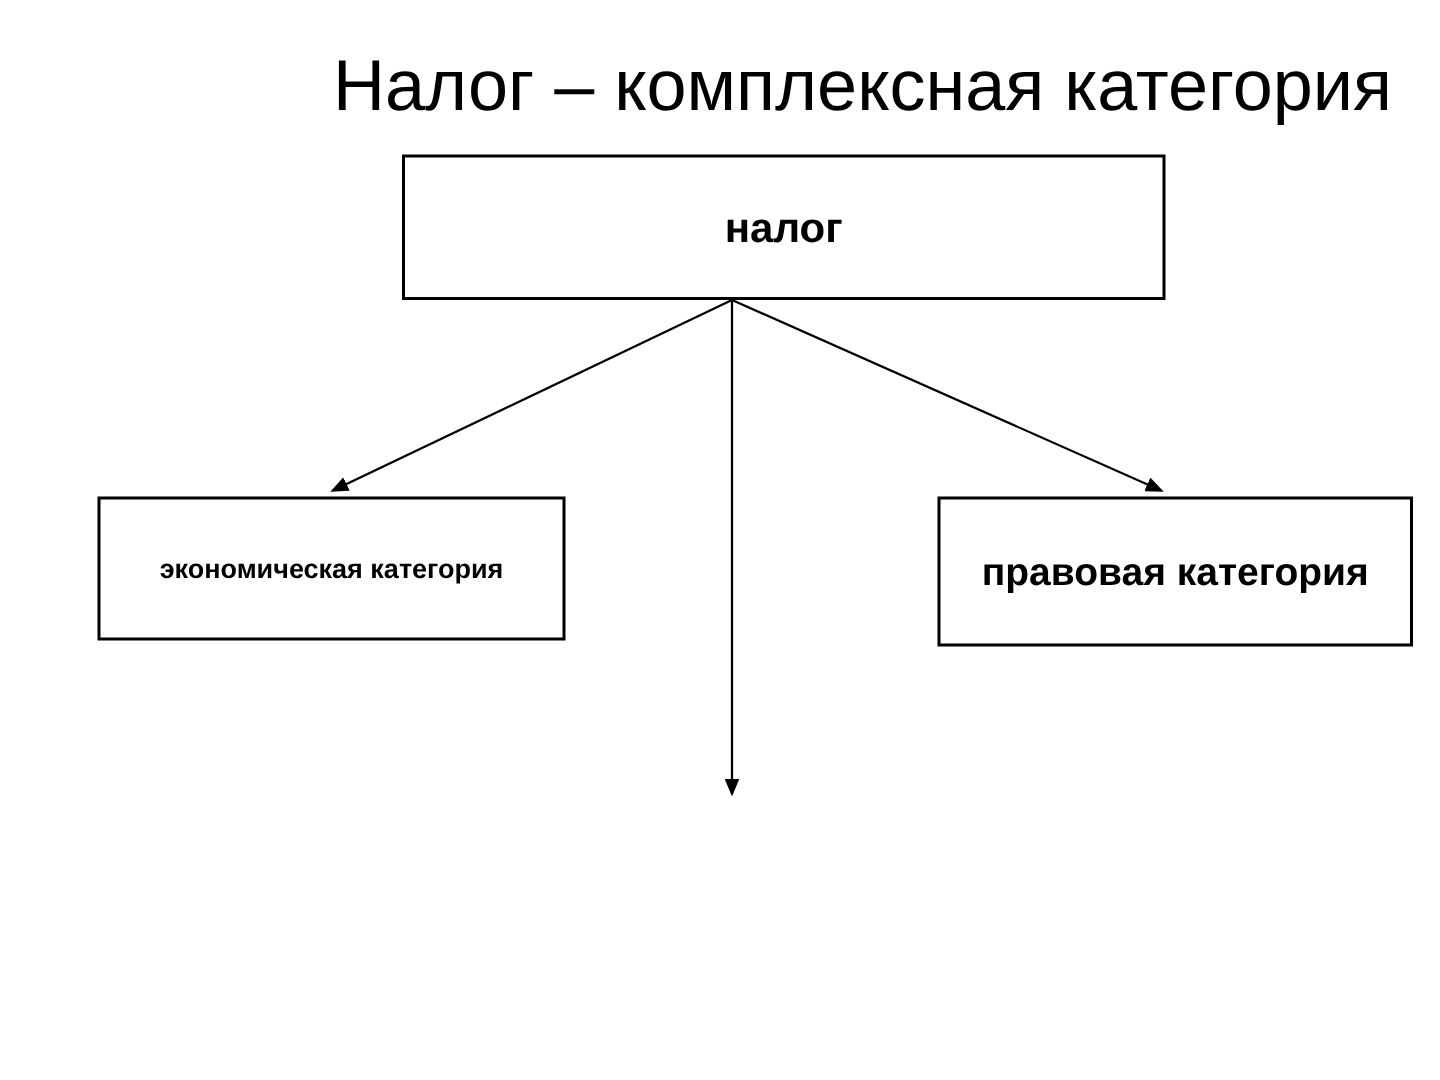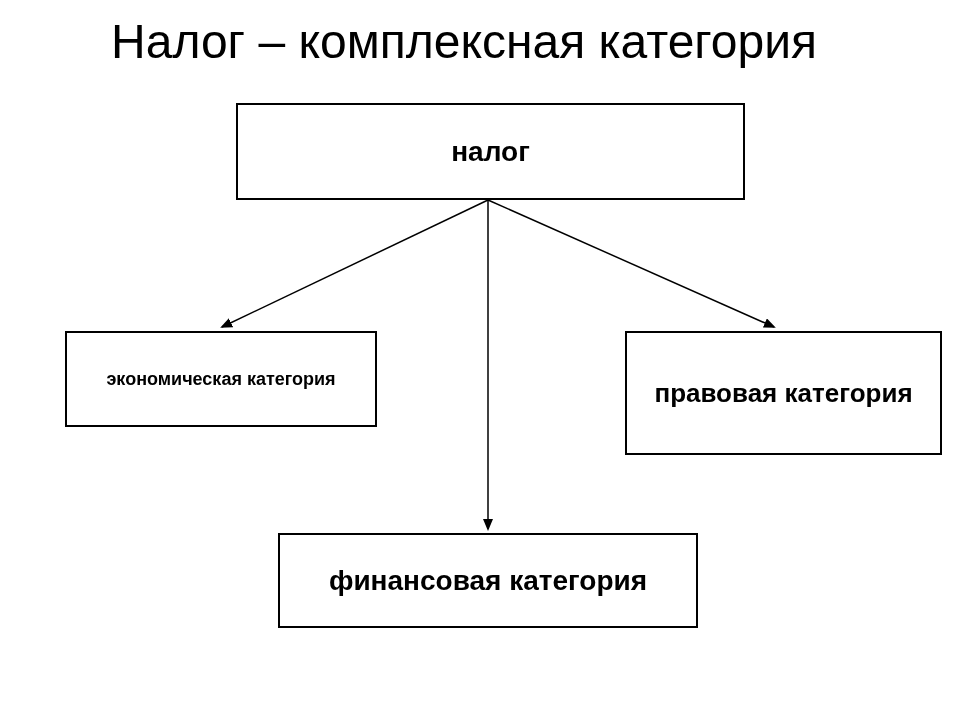--- a/index.html
+++ b/index.html
@@ -11,24 +11,24 @@
     position: relative;
     width: 960px;
     height: 720px;
     background: #ffffff;
     overflow: hidden;
     font-family: "Liberation Sans", sans-serif;
     color: #000000;
   }
   .slide-title {
     position: absolute;
-    top: 14px;
+    top: 30px;
     left: 0;
     width: 928px;
-    text-align: center;
+    text-align: right;
     font-size: 48px;
     font-weight: normal;
     letter-spacing: 0px;
     white-space: nowrap;
   }
   .edges-layer {
     position: absolute;
     left: 0;
     top: 0;
     width: 960px;
@@ -41,33 +41,33 @@
     border: 2px solid #000000;
     background: #ffffff;
     display: flex;
     align-items: center;
     justify-content: center;
     text-align: center;
     font-weight: bold;
     line-height: 1.25;
   }
   .node-tax {
-    left: 236px; top: 103px;
+    left: 268px; top: 103px;
     width: 509px; height: 97px;
     font-size: 28px;
   }
   .node-economic {
     left: 65px; top: 331px;
     width: 312px; height: 96px;
     font-size: 18px;
     padding: 0 14px;
   }
   .node-legal {
     left: 625px; top: 331px;
-    width: 317px; height: 124px;
+    width: 317px; height: 100px;
     font-size: 26px;
     padding: 4px 6px;
   }
   .node-financial {
     left: 278px; top: 533px;
     width: 420px; height: 95px;
     font-size: 28px;
   }
 </style>
 </head>
@@ -93,17 +93,14 @@
   </div>
 
   <div class="node node-economic">
     <span>экономическая категория</span>
   </div>
 
   <div class="node node-legal">
     <span>правовая категория</span>
   </div>
 
-  <div class="node node-financial">
-    <span>финансовая категория</span>
-  </div>
 
 </div>
 
 </body></html>

